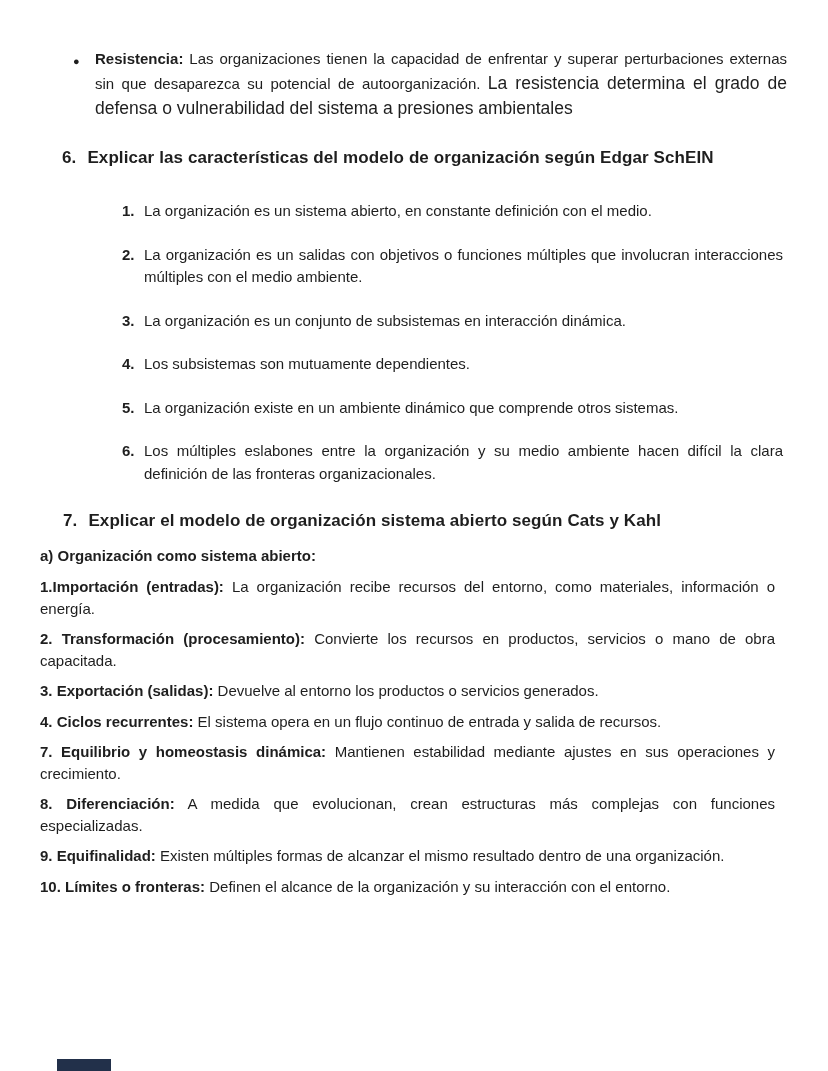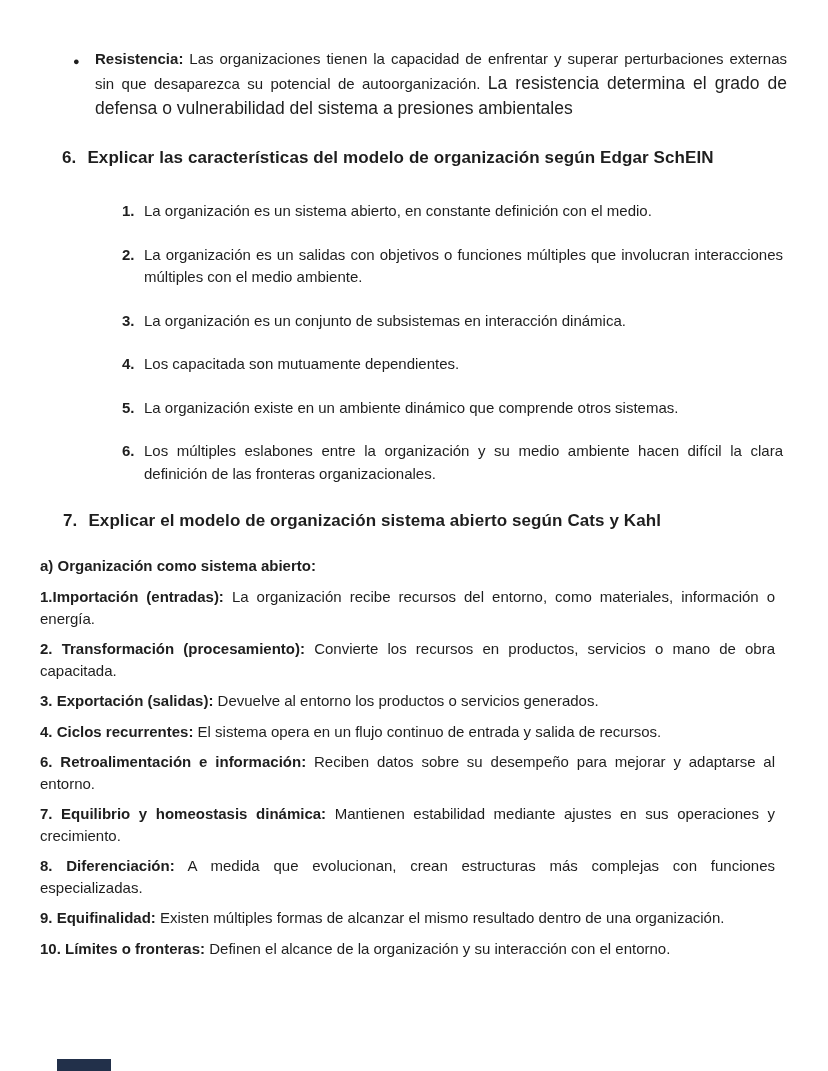--- a/index.html
+++ b/index.html
@@ -37,21 +37,21 @@
   .num-list{margin-top:32px;padding:0 45px 0 122px;}
   .num-item{
     display:flex;
     margin-bottom:21px;
     font-size:15px;line-height:22.5px;
   }
   .num-item .num{font-weight:bold;flex:none;width:22px;}
   .num-item .txt{flex:1;text-align:justify;}
   
   .sub-a{
-    margin:26px 40px 0 40px;
+    margin:16px 40px 0 40px;
     font-size:15px;font-weight:bold;
   }
   .kahl{margin:12px 41px 0 40px;}
   .kahl p{
     margin:0 12px 9px 0;
     font-size:15px;line-height:21.5px;
     text-align:justify;
   }
   
   .cutoff{
@@ -86,21 +86,21 @@
     <div class="num-item">
       <span class="num">2.</span>
       <span class="txt">La organización es un salidas con objetivos o funciones múltiples que involucran interacciones múltiples con el medio ambiente.</span>
     </div>
     <div class="num-item">
       <span class="num">3.</span>
       <span class="txt">La organización es un conjunto de subsistemas en interacción dinámica.</span>
     </div>
     <div class="num-item">
       <span class="num">4.</span>
-      <span class="txt">Los capacitada son mutuamente dependientes.</span>
+      <span class="txt">Los subsistemas son mutuamente dependientes.</span>
     </div>
     <div class="num-item">
       <span class="num">5.</span>
       <span class="txt">La organización existe en un ambiente dinámico que comprende otros sistemas.</span>
     </div>
     <div class="num-item">
       <span class="num">6.</span>
       <span class="txt">Los múltiples eslabones entre la organización y su medio ambiente hacen difícil la clara definición de las fronteras organizacionales.</span>
     </div>
   </div>
@@ -110,21 +110,20 @@
     <span>Explicar el modelo de organización sistema abierto según Cats y Kahl</span>
   </div>
 
   <div class="sub-a">a) Organización como sistema abierto:</div>
 
   <div class="kahl">
     <p><span class="b">1.Importación (entradas):</span> <span>La organización recibe recursos del entorno, como materiales, información o energía.</span></p>
     <p><span class="b">2. Transformación (procesamiento):</span> <span>Convierte los recursos en productos, servicios o mano de obra capacitada.</span></p>
     <p><span class="b">3. Exportación (salidas):</span> <span>Devuelve al entorno los productos o servicios generados.</span></p>
     <p><span class="b">4. Ciclos recurrentes:</span> <span>El sistema opera en un flujo continuo de entrada y salida de recursos.</span></p>
-    <p><span class="b">6. Retroalimentación e información:</span> <span>Reciben datos sobre su desempeño para mejorar y adaptarse al entorno.</span></p>
     <p><span class="b">7. Equilibrio y homeostasis dinámica:</span> <span>Mantienen estabilidad mediante ajustes en sus operaciones y crecimiento.</span></p>
     <p><span class="b">8. Diferenciación:</span> <span>A medida que evolucionan, crean estructuras más complejas con funciones especializadas.</span></p>
     <p><span class="b">9. Equifinalidad:</span> <span>Existen múltiples formas de alcanzar el mismo resultado dentro de una organización.</span></p>
     <p><span class="b">10. Límites o fronteras:</span> <span>Definen el alcance de la organización y su interacción con el entorno.</span></p>
   </div>
 
   <div class="cutoff"></div>
 
 </div>
 

